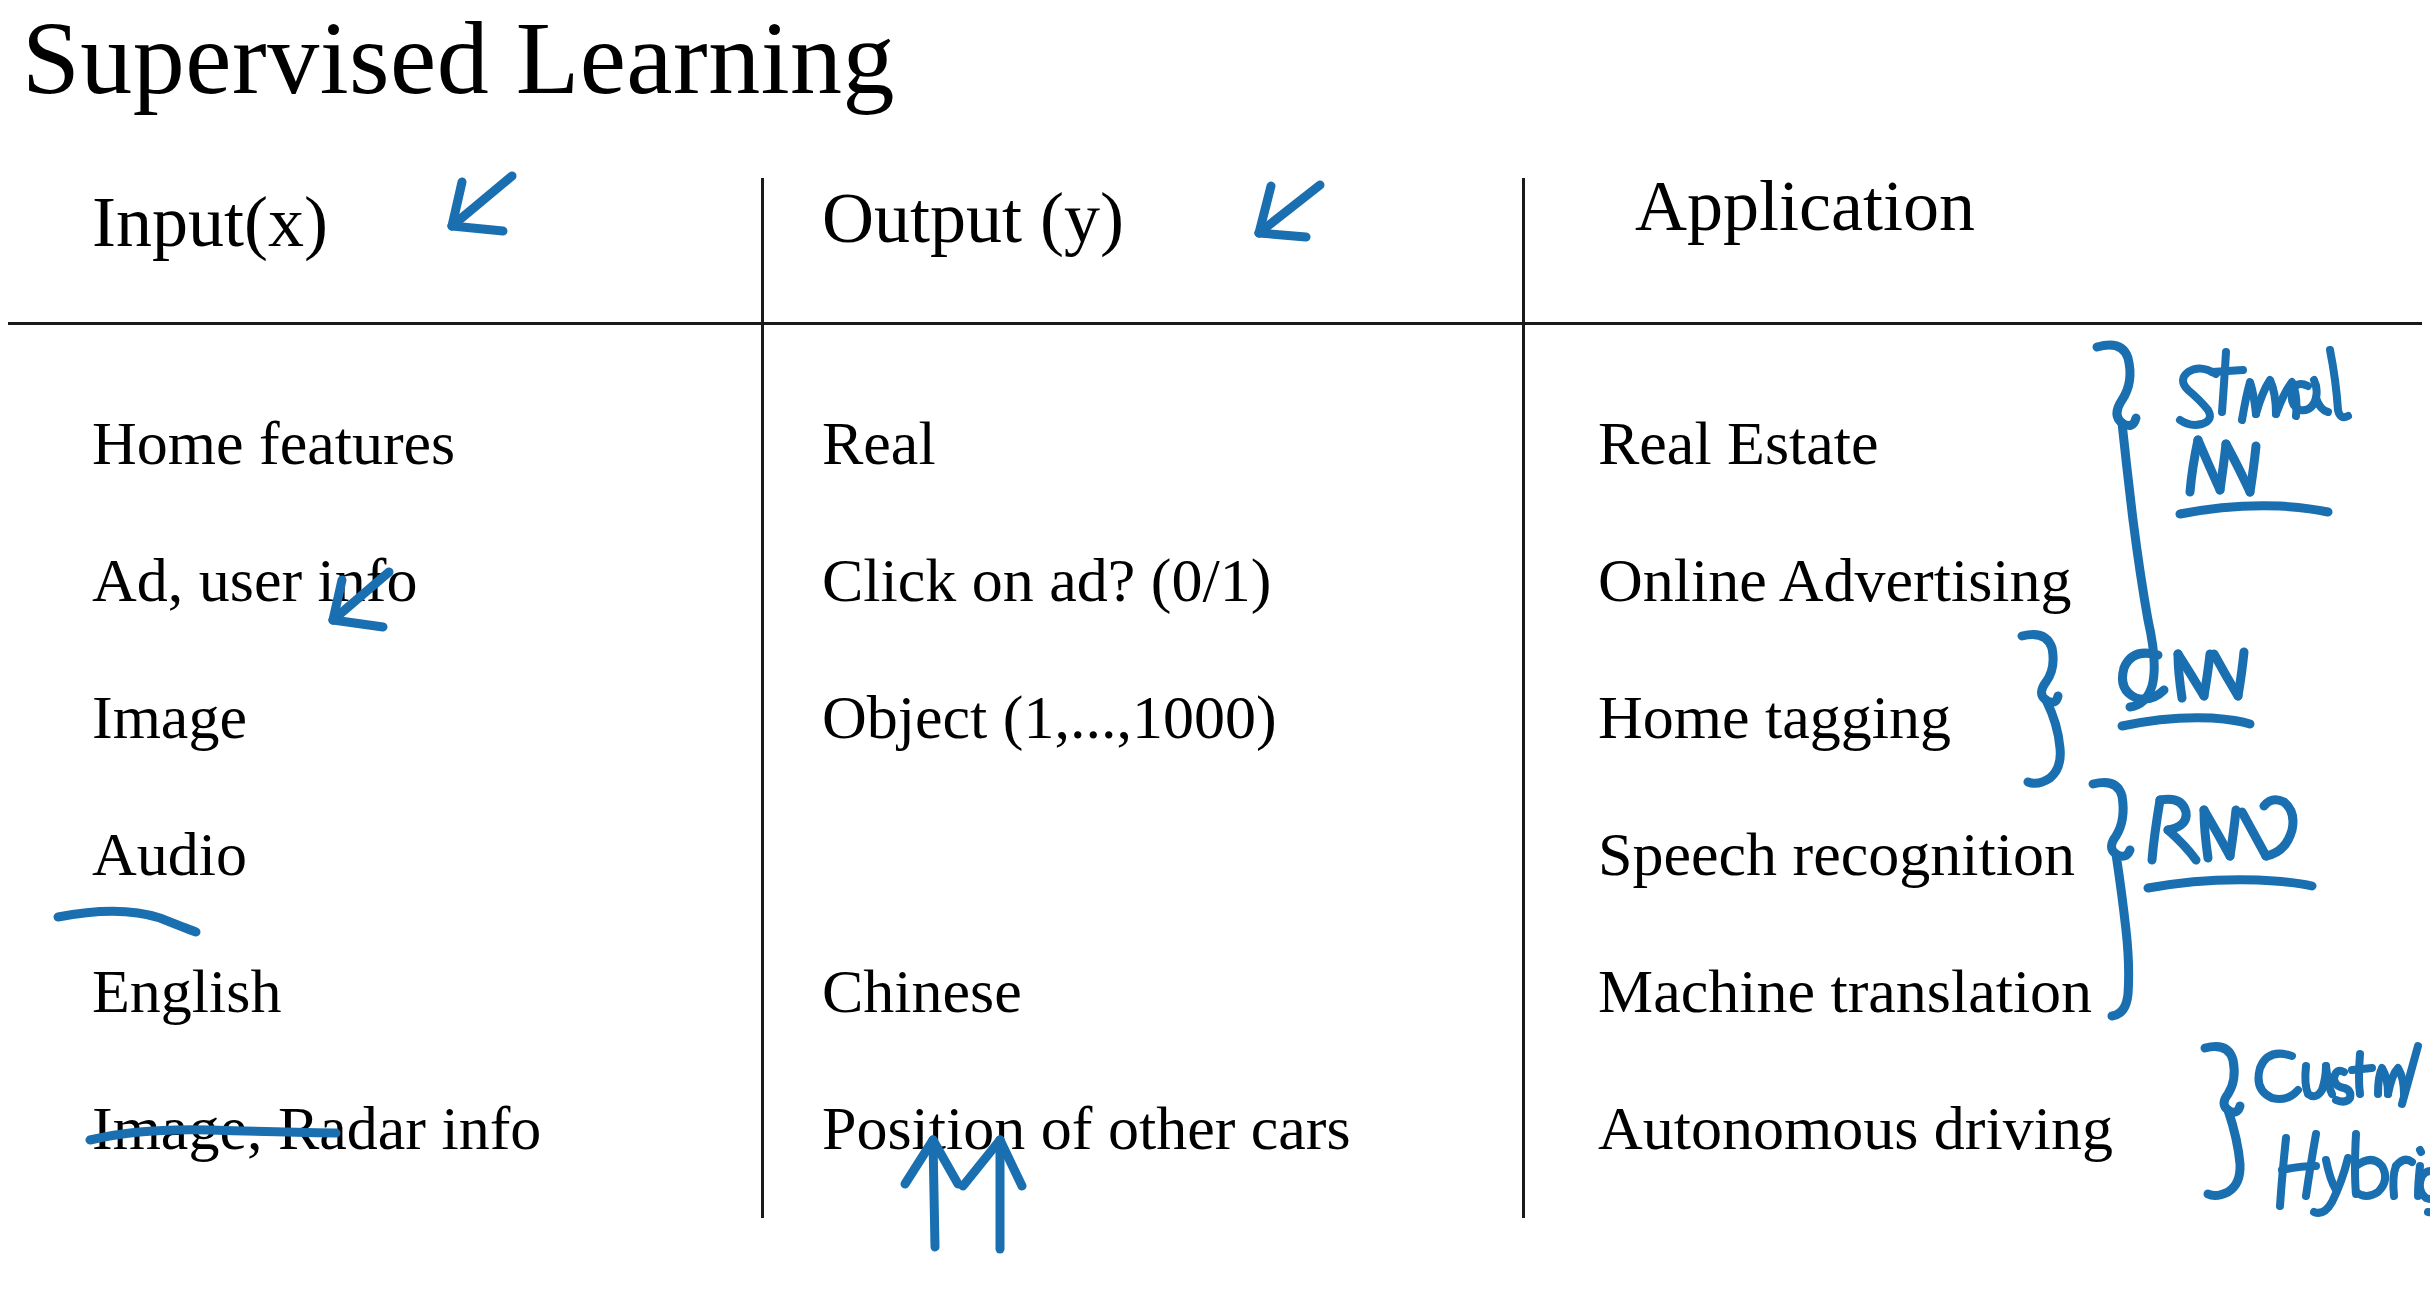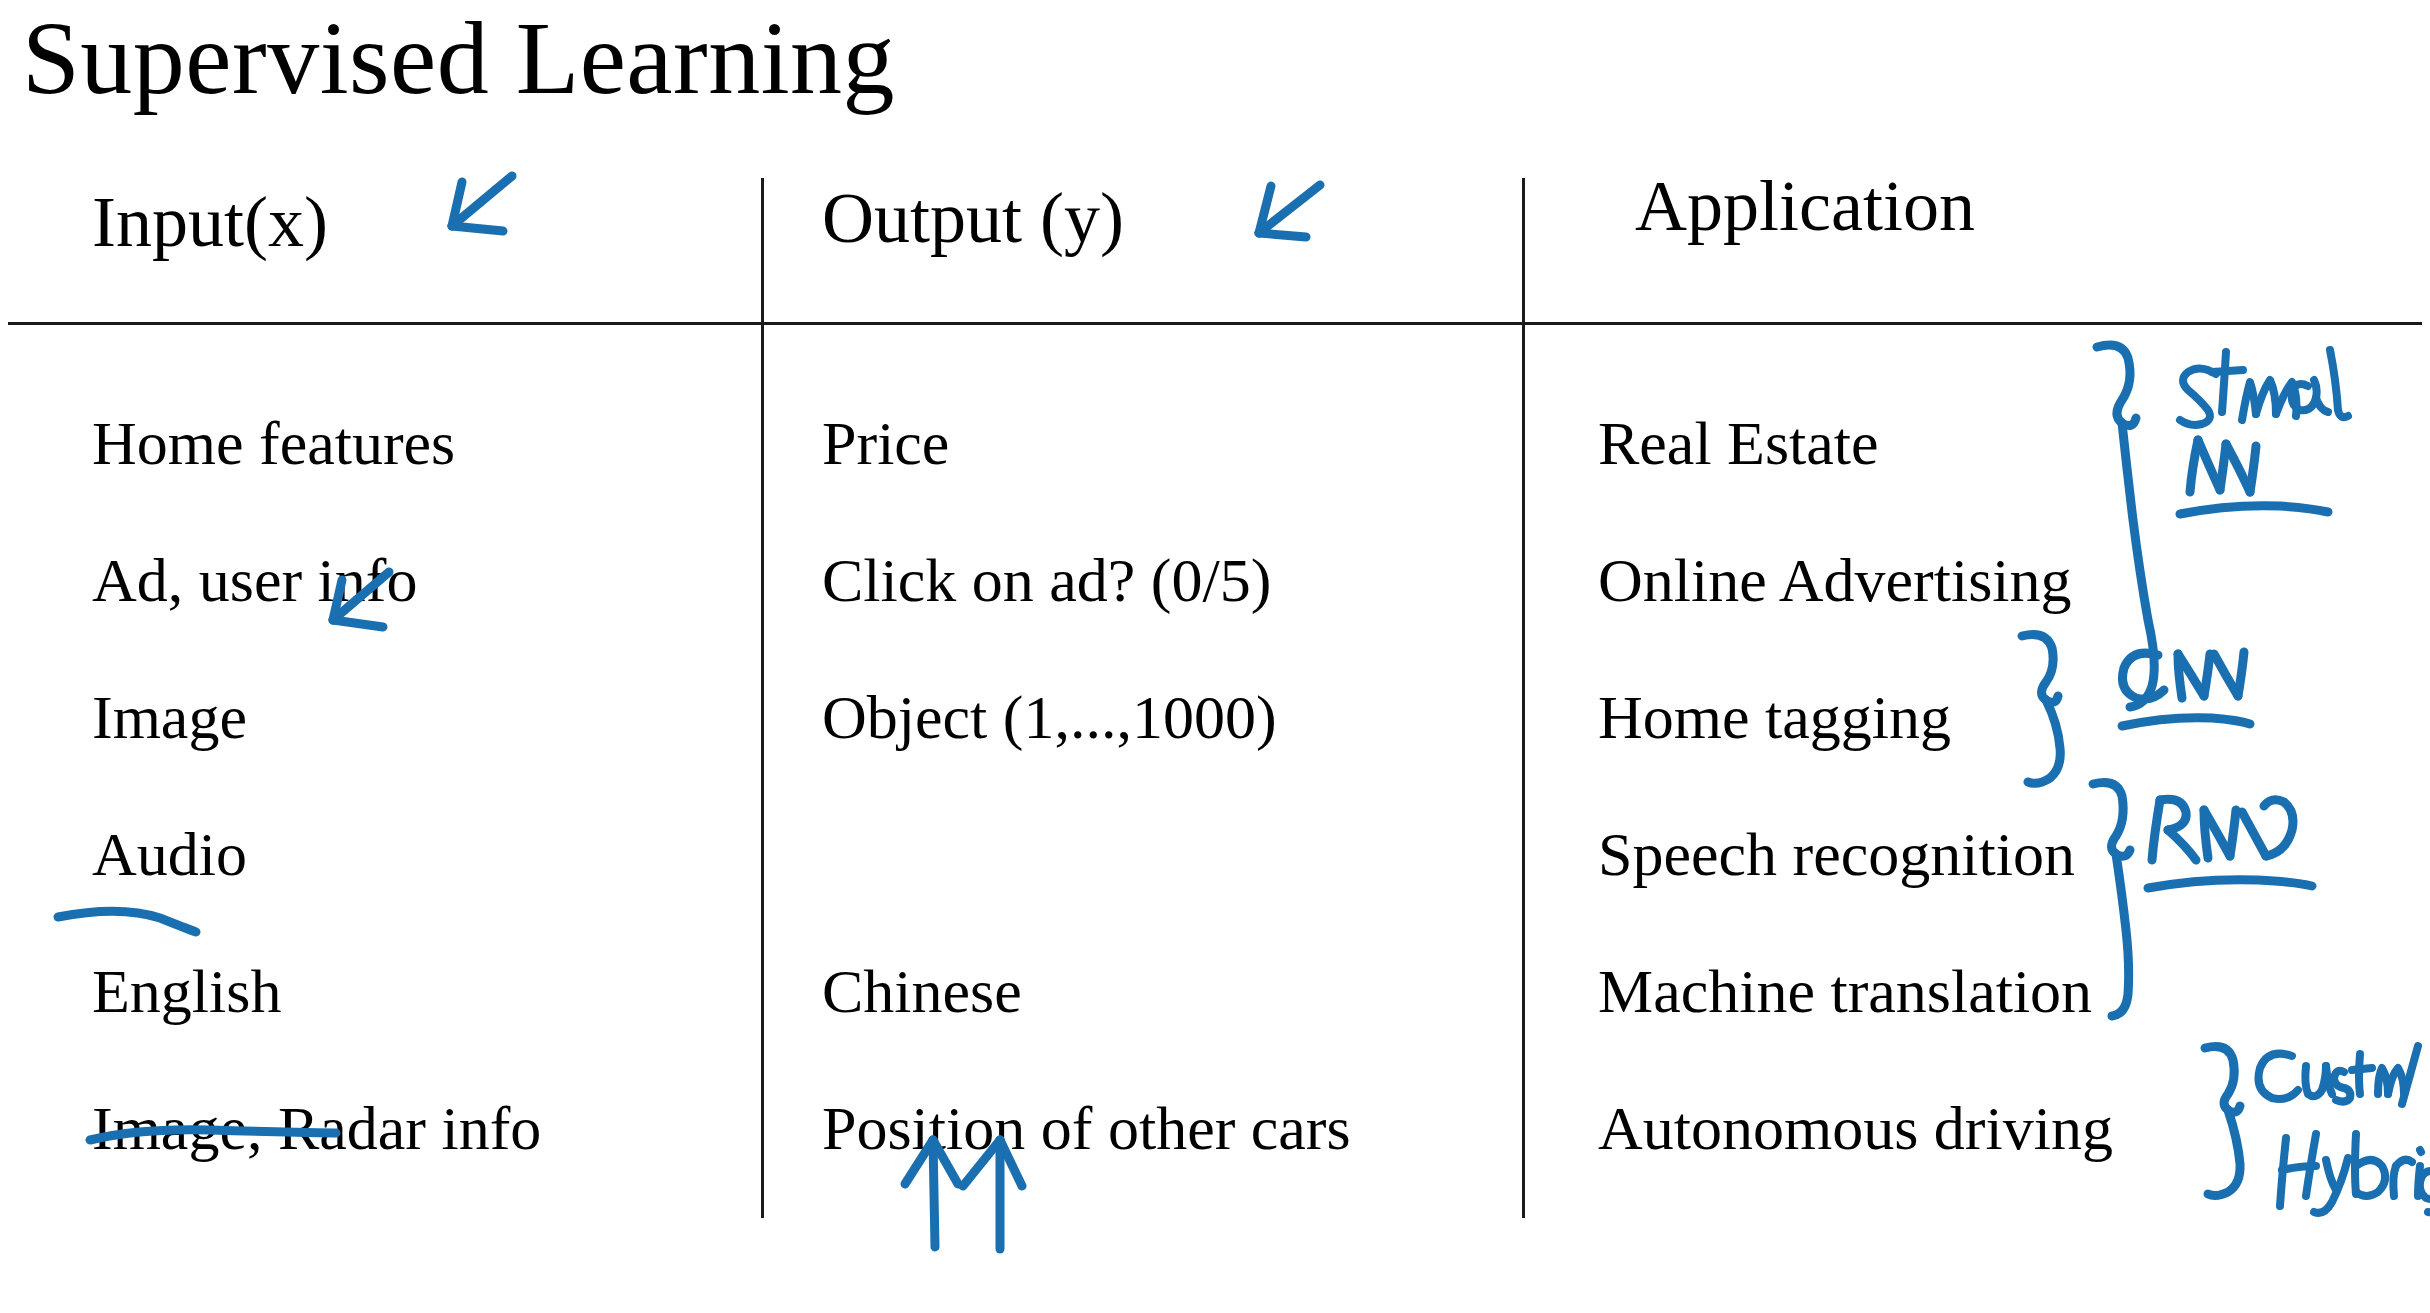--- a/index.html
+++ b/index.html
@@ -89,25 +89,25 @@
 
   <div class="rule-h"></div>
   <div class="rule-v rule-v1"></div>
   <div class="rule-v rule-v2"></div>
 
   <div class="col-head head-input">Input(x)</div>
   <div class="col-head head-output">Output (y)</div>
   <div class="col-head head-app">Application</div>
 
   <div class="cell c1 r1">Home features</div>
-  <div class="cell c2 r1">Price</div>
+  <div class="cell c2 r1">Real</div>
   <div class="cell c3 r1">Real Estate</div>
 
   <div class="cell c1 r2">Ad, user info</div>
-  <div class="cell c2 r2">Click on ad? (0/5)</div>
+  <div class="cell c2 r2">Click on ad? (0/1)</div>
   <div class="cell c3 r2">Online Advertising</div>
 
   <div class="cell c1 r3">Image</div>
   <div class="cell c2 r3">Object (1,...,1000)</div>
   <div class="cell c3 r3">Home tagging</div>
 
   <div class="cell c1 r4">Audio</div>
   <div class="cell c3 r4">Speech recognition</div>
 
   <div class="cell c1 r5">English</div>

